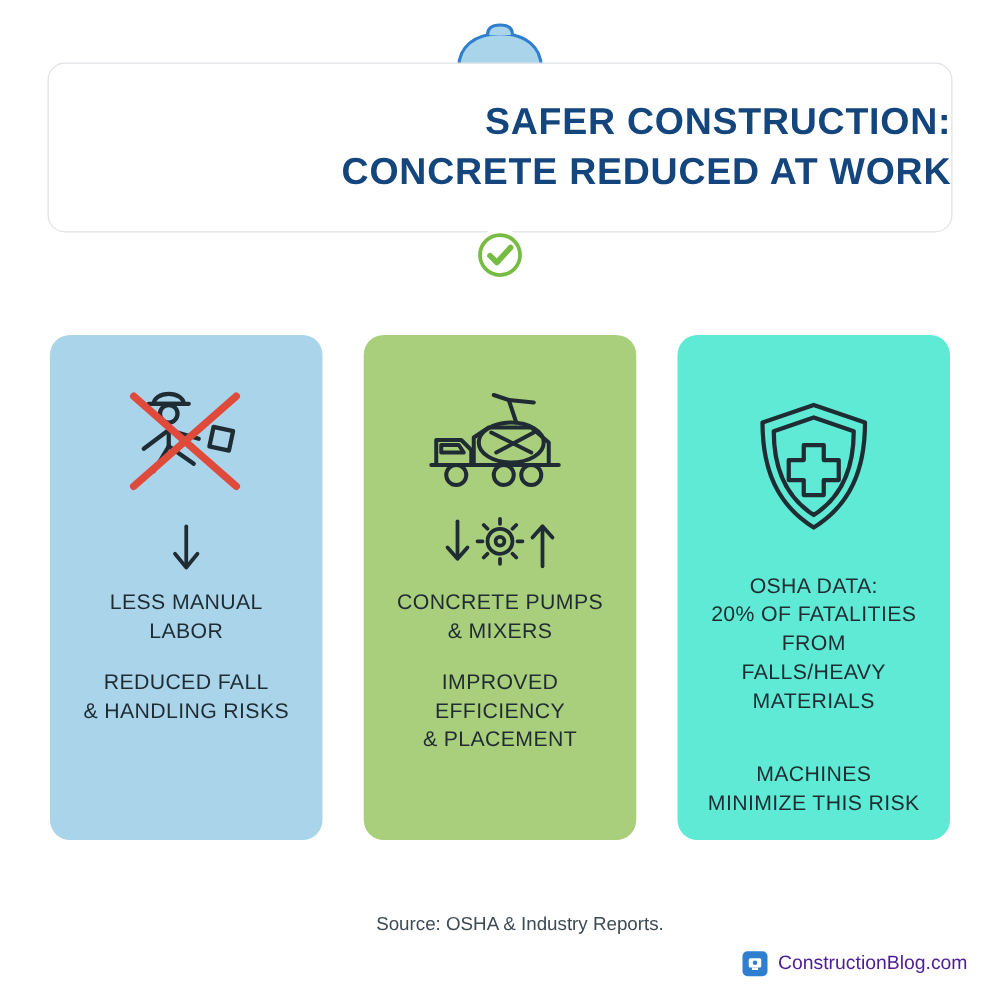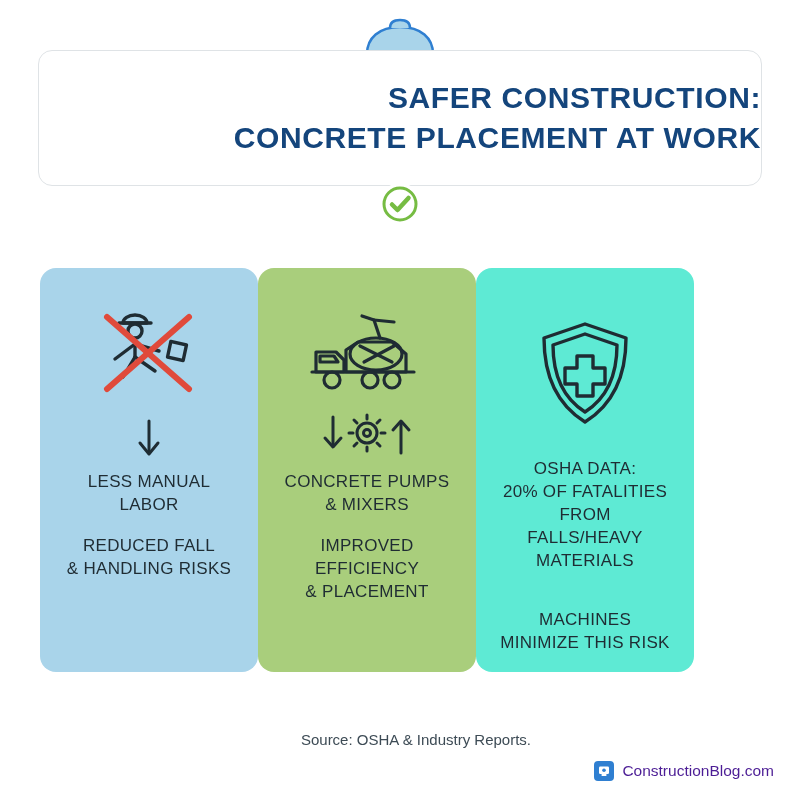--- a/index.html
+++ b/index.html
@@ -75,21 +75,21 @@
     justify-content: center;
   }
 
   
   .cards {
     position: absolute;
     top: 268px;
     left: 40px;
     width: 720px;
     display: flex;
-    justify-content: flex-start;
+    justify-content: space-between;
   }
   .card {
     width: 218px;
     height: 404px;
     border-radius: 16px;
     box-sizing: border-box;
     padding: 22px 14px 18px 14px;
     display: flex;
     flex-direction: column;
     align-items: center;
@@ -149,21 +149,21 @@
   <div class="helmet-wrap">
     <svg width="86" height="46" viewBox="0 0 86 46">
       <path d="M10 36 C10 20 22 9 43 9 C64 9 76 20 76 36 Z" fill="#a9d4ea" stroke="#2f7fd1" stroke-width="2.5" stroke-linejoin="round"></path>
       <path d="M33 10 C33 4 37 2 43 2 C49 2 53 4 53 10" fill="#a9d4ea" stroke="#2f7fd1" stroke-width="2.5"></path>
       <rect x="4" y="34" width="78" height="7" rx="3.5" fill="#a9d4ea" stroke="#2f7fd1" stroke-width="2.5"></rect>
     </svg>
   </div>
 
   <div class="title-card">
     <div class="title-line">SAFER CONSTRUCTION:</div>
-    <div class="title-line">CONCRETE PLACEMENT AT WORK</div>
+    <div class="title-line">CONCRETE REDUCED AT WORK</div>
   </div>
 
   <div class="check-wrap">
     <div class="check-badge">
       <svg width="40" height="40" viewBox="0 0 40 40">
         <circle cx="20" cy="20" r="16" fill="none" stroke="#76bc43" stroke-width="3"></circle>
         <path d="M12 20.5 L17.5 26 L28.5 14" fill="none" stroke="#76bc43" stroke-width="4.5" stroke-linecap="round" stroke-linejoin="round"></path>
       </svg>
     </div>
   </div>

